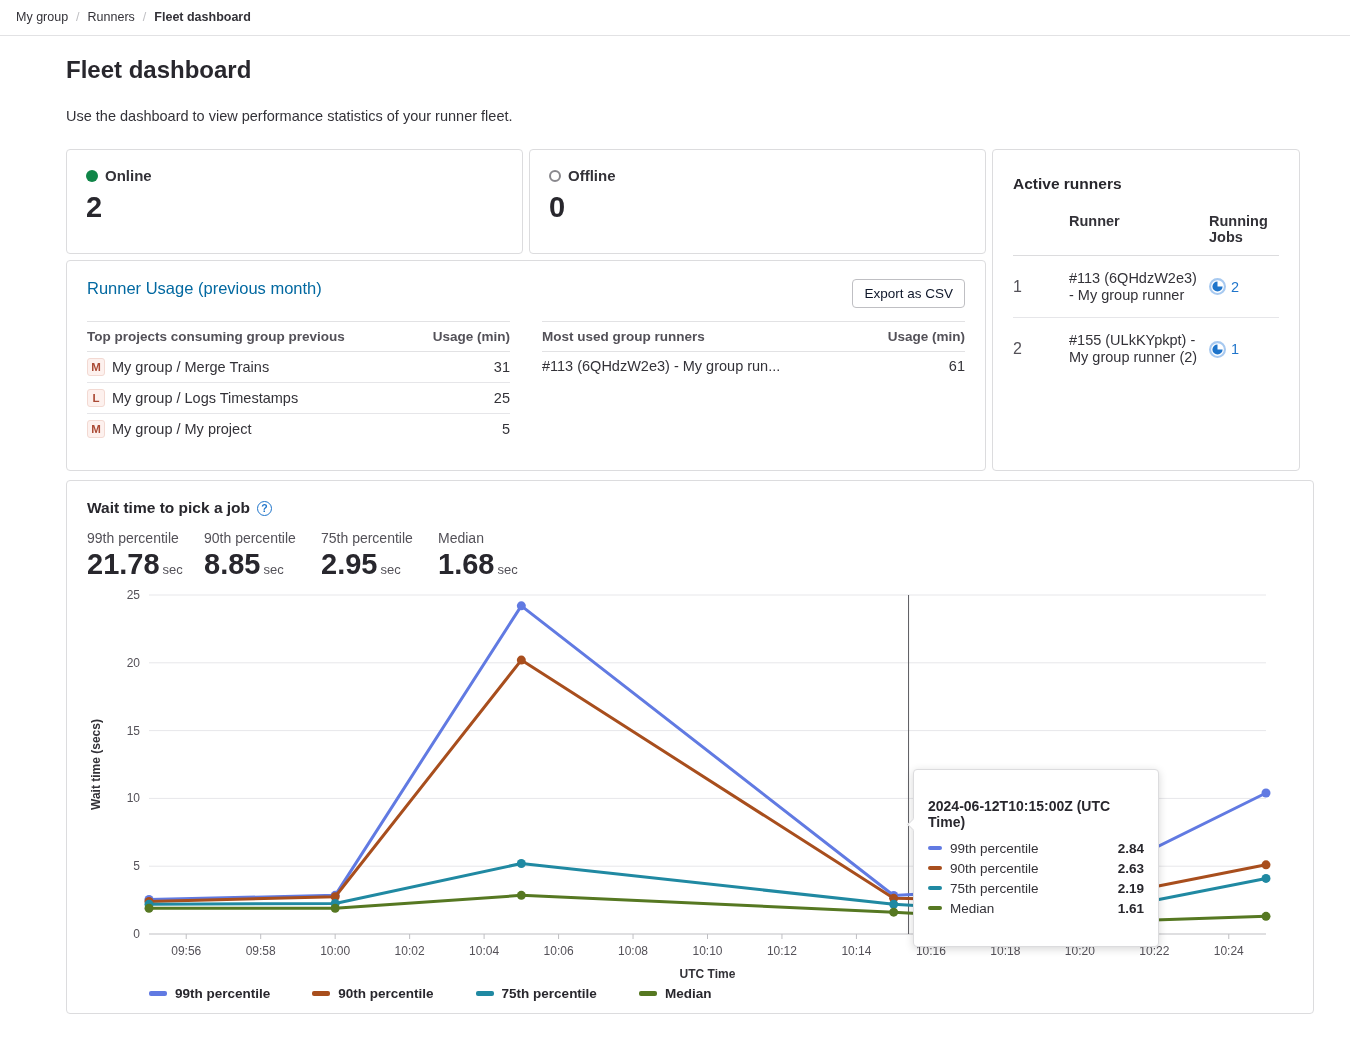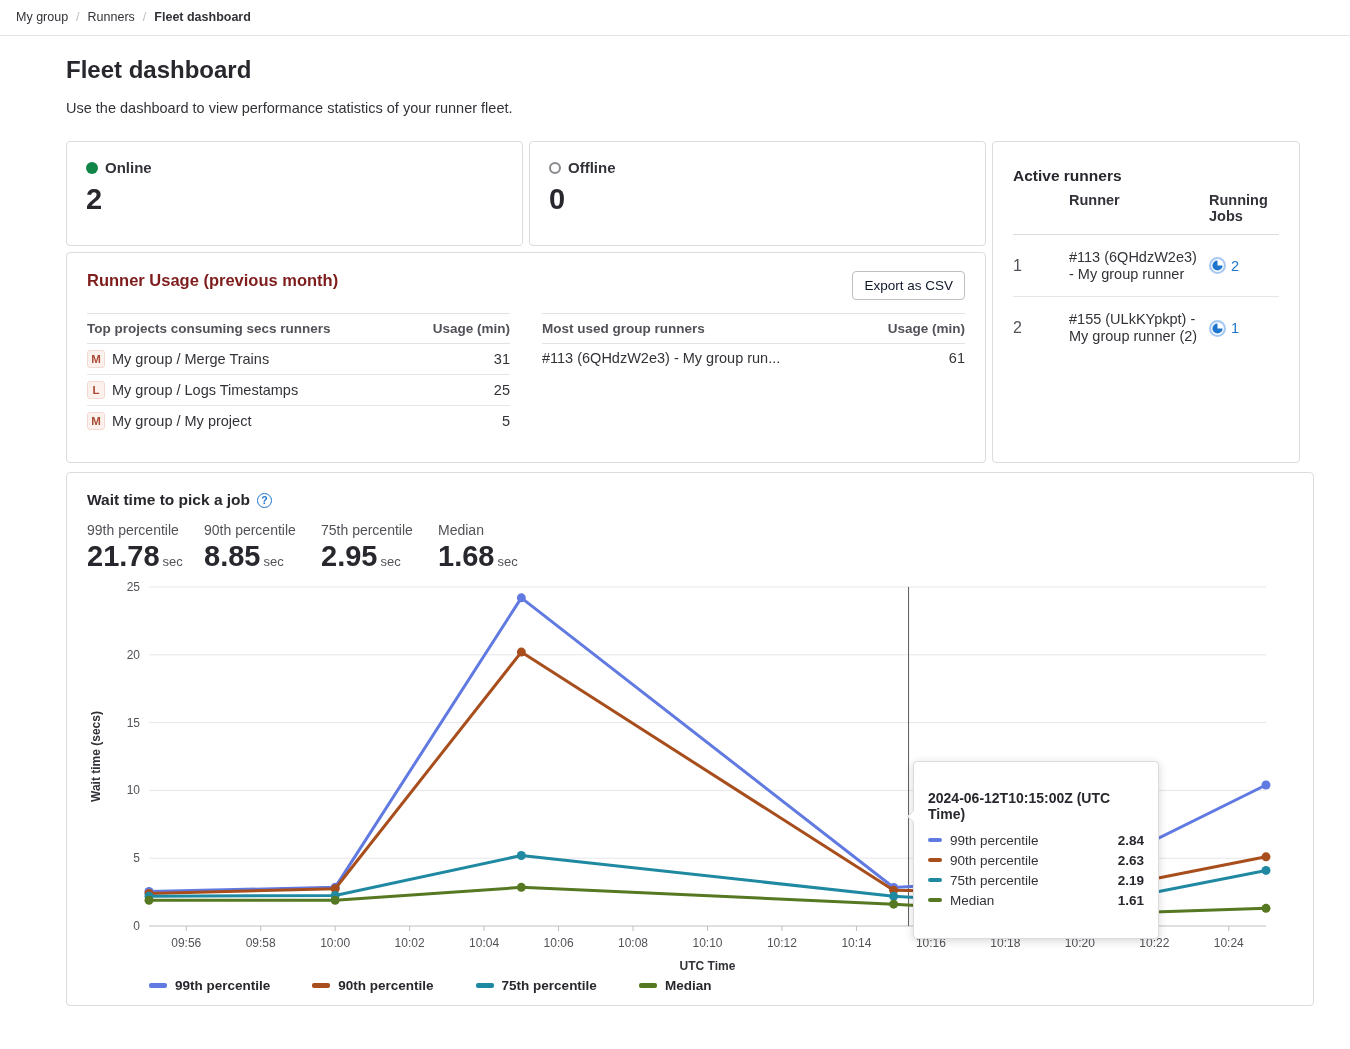--- a/index.html
+++ b/index.html
@@ -18,50 +18,50 @@
 
   .page { padding:0 36px 0 66px; }
 
   .page-header { display:flex; justify-content:space-between; align-items:center; margin-top:20px; }
   .page-title { font-size:24px; font-weight:bold; color:#28272d; margin:0; }
   .header-actions { display:flex; align-items:center; gap:16px; }
   .link-btn { color:#1f75cb; font-size:14.5px; text-decoration:none; cursor:pointer; }
   .primary-btn { background:#1f75cb; color:#fff; border:1px solid #1a68b4; border-radius:4px;
     padding:8px 12px; font-size:14.5px; font-family:inherit; cursor:pointer; }
 
-  .page-desc { font-size:14.5px; margin:16px 0 25px 0; color:#333238; }
+  .page-desc { font-size:14.5px; margin:24px 0 25px 0; color:#333238; }
 
   .dash-grid { display:grid; grid-template-columns:457px 457px 308px; grid-template-rows:105px 211px;
     gap:6px; }
   .panel { background:#fff; border:1px solid #dcdcde; border-radius:4px; }
 
   
   .status-card { padding:17px 19px; }
   .status-head { display:flex; align-items:center; gap:7px; font-weight:bold; font-size:15px; }
   .dot-online { width:12px; height:12px; border-radius:50%; background:#108548; }
   .dot-offline { width:12px; height:12px; border-radius:50%; background:#fff; border:2px solid #89888d; }
   .status-value { font-size:29px; font-weight:bold; color:#28272d; margin-top:7px; }
 
   
   .active-runners { grid-column:3; grid-row:1 / span 2; padding:25px 20px; }
   .panel-title { font-size:15.5px; font-weight:bold; color:#28272d; }
-  .ar-table { margin-top:7px; font-size:14.5px; }
+  .ar-table { margin-top:20px; font-size:14.5px; }
   .ar-head, .ar-row { display:grid; grid-template-columns:56px 140px 1fr; }
   .ar-head { font-weight:bold; padding-bottom:10px; border-bottom:1px solid #dcdcde; }
   .ar-row { padding:14px 0; border-bottom:1px solid #e6e6e9; align-items:center; }
   .ar-row:last-child { border-bottom:none; }
   .ar-index { color:#535158; font-size:16px; }
   .ar-runner { line-height:1.15; padding-right:6px; }
   .ar-jobs { display:flex; align-items:center; gap:5px; }
   .ar-jobs a { color:#1f75cb; text-decoration:none; cursor:pointer; }
 
   
   .runner-usage { grid-column:1 / span 2; grid-row:2; padding:18px 20px 0 20px; }
   .ru-head-row { display:flex; justify-content:space-between; align-items:flex-start; }
-  .ru-title { font-size:16.5px; font-weight:bold; color:#7f1d1d; }
+  .ru-title { font-size:16.5px; font-weight:normal; color:#0369a1; }
   .secondary-btn { background:#fff; border:1px solid #bfbfc3; border-radius:4px; color:#0f172a;
     padding:6px 11px; font-size:13.5px; font-family:inherit; cursor:pointer; }
   .ru-tables { display:flex; gap:32px; margin-top:13px; }
   .ru-table { flex:1; }
   .ru-thead { display:flex; justify-content:space-between; border-top:1px solid #e2e2e4;
     border-bottom:1px solid #e2e2e4; padding:7px 0; font-size:13.5px; font-weight:bold; color:#535158; }
   .ru-row { display:flex; justify-content:space-between; align-items:center; padding:6px 0;
     border-bottom:1px solid #e6e6e9; font-size:14.5px; }
   .ru-row:last-child { border-bottom:none; }
   .ru-name { display:flex; align-items:center; gap:7px; }
@@ -172,21 +172,21 @@
     </div>
 
     <div class="panel runner-usage">
       <div class="ru-head-row">
         <div class="ru-title">Runner Usage (previous month)</div>
         <button class="secondary-btn">Export as CSV</button>
       </div>
       <div class="ru-tables">
         <div class="ru-table">
           <div class="ru-thead">
-            <span>Top projects consuming secs runners</span>
+            <span>Top projects consuming group previous</span>
             <span>Usage (min)</span>
           </div>
           <div class="ru-row">
             <span class="ru-name">
               <span class="proj-avatar">M</span>
               <span>My group / Merge Trains</span>
             </span>
             <span class="ru-usage">31</span>
           </div>
           <div class="ru-row">

